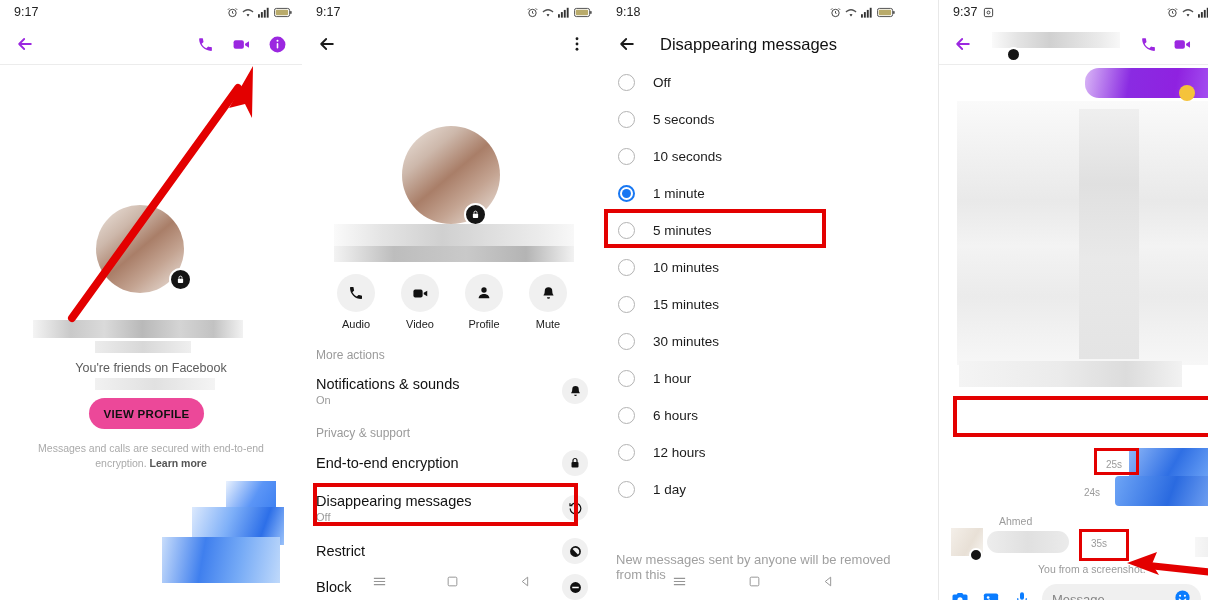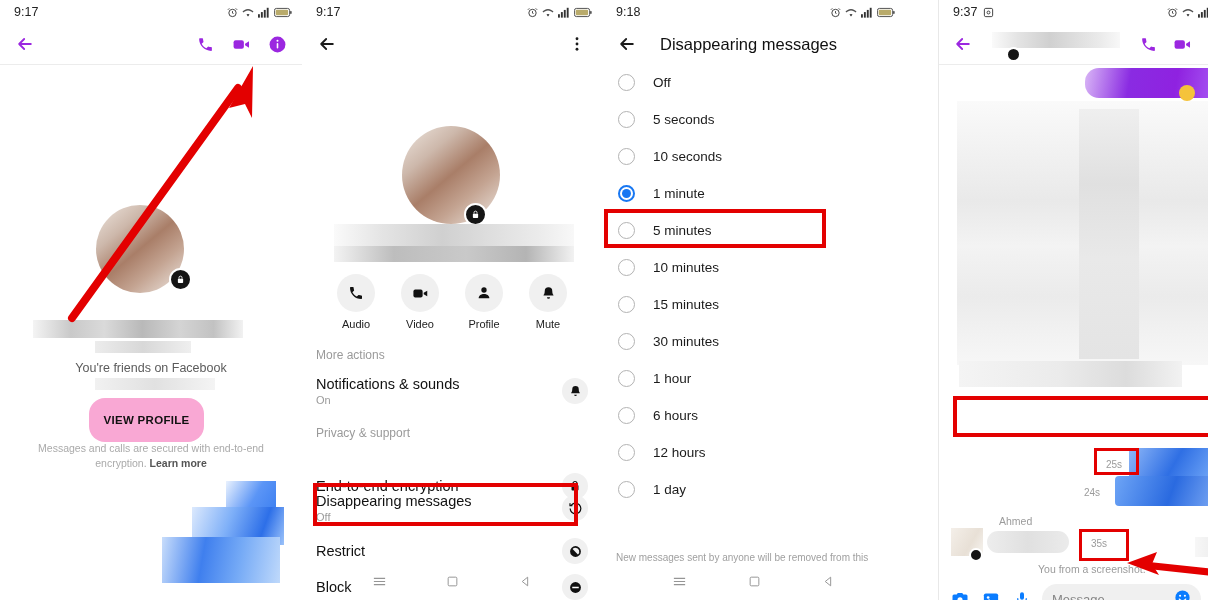--- a/index.html
+++ b/index.html
@@ -33,21 +33,21 @@
 
   
   .p1-body{position:relative;height:536px;}
   .avatar-wrap{position:absolute;left:96px;top:140px;width:88px;height:88px;}
   .avatar-img{width:88px;height:88px;border-radius:50%;overflow:hidden;position:relative;}
   .lockbadge{position:absolute;right:-8px;bottom:2px;width:19px;height:19px;border-radius:50%;background:#151515;display:flex;align-items:center;justify-content:center;border:2px solid #fff;}
   .name-bar{position:absolute;left:33px;top:255px;width:210px;height:18px;}
   .name-bar2{position:absolute;left:95px;top:276px;width:96px;height:12px;background:linear-gradient(90deg,#ececec,#d8d8d8,#efefef);}
   .friends{position:absolute;left:0;right:0;top:296px;text-align:center;font-size:12.5px;color:#5b5b5b;}
   .sub-bar{position:absolute;left:95px;top:313px;width:120px;height:12px;background:linear-gradient(90deg,#f1f1f1,#e1e1e1,#f4f4f4);}
-  .viewprofile{position:absolute;left:89px;top:333px;width:115px;height:44px;border-radius:16px;background:#f9a8d4;display:flex;align-items:center;justify-content:center;font-size:11.5px;font-weight:700;color:#111;letter-spacing:.3px;cursor:pointer;}
+  .viewprofile{position:absolute;left:89px;top:333px;width:115px;height:31px;border-radius:16px;background:#ec4899;display:flex;align-items:center;justify-content:center;font-size:11.5px;font-weight:700;color:#111;letter-spacing:.3px;cursor:pointer;}
   .e2e{position:absolute;left:26px;right:26px;top:376px;text-align:center;font-size:10.5px;line-height:15px;color:#aaa;}
   .e2e b{color:#555;}
   .sticker{position:absolute;right:18px;top:416px;width:135px;height:105px;}
   .sticker .s1{position:absolute;right:8px;top:0;width:50px;height:34px;background:linear-gradient(120deg,#eaf2fe,#5b95f6 55%,#3b7ef0);}
   .sticker .s2{position:absolute;right:0;top:26px;width:92px;height:38px;background:linear-gradient(110deg,#dce9fd,#7fb0f8 40%,#2d6fe8 75%,#9cc3fa);}
   .sticker .s3{position:absolute;right:4px;top:56px;width:118px;height:46px;background:linear-gradient(100deg,#c8ddfb,#3f7fee 35%,#75aaf6 65%,#bfd9fb);}
 
   
   .composer{height:44px;display:flex;align-items:center;padding:0 10px;gap:9px;}
   .c-ic{width:22px;height:22px;display:flex;align-items:center;justify-content:center;cursor:pointer;}
@@ -74,21 +74,21 @@
   .row-t{font-size:14.5px;color:#111;line-height:17px;}
   .row-s{font-size:11px;color:#9b9b9b;line-height:14px;}
   .row-ic{width:26px;height:26px;border-radius:50%;background:#f0f0f0;display:flex;align-items:center;justify-content:center;flex:0 0 auto;}
 
   
   .opt{display:flex;align-items:center;height:37px;padding:0 0 0 16px;gap:18px;cursor:pointer;}
   .radio{width:17px;height:17px;border-radius:50%;border:1.6px solid #b3b3b3;flex:0 0 auto;box-sizing:border-box;}
   .radio.sel{border-color:#1877f2;border-width:2px;display:flex;align-items:center;justify-content:center;}
   .radio.sel i{width:9px;height:9px;border-radius:50%;background:#1877f2;display:block;}
   .opt-lbl{font-size:13.5px;color:#1b1b1b;}
-  .p3-foot{position:absolute;left:14px;right:4px;top:552px;font-size:10px;color:#a0a0a0;}
+  .p3-foot{position:absolute;left:14px;right:4px;top:552px;font-size:13px;color:#a0a0a0;}
 
   
   .p4-body{position:relative;height:512px;overflow:hidden;}
   .notice{position:absolute;left:18px;right:10px;top:336px;text-align:center;font-size:9.5px;line-height:13px;color:#a3a3a3;}
   .notice b{color:#1b1b1b;}
   .bubble-blue{position:absolute;}
   .tstamp{position:absolute;font-size:10px;color:#9b9b9b;}
   .sender{position:absolute;font-size:10.5px;color:#9b9b9b;}
   .screenshot-note{position:absolute;font-size:10.5px;color:#9b9b9b;}
 
@@ -308,21 +308,21 @@
         <div class="row-ic">
             <svg width="13" height="13" viewBox="0 0 24 24" fill="#111">
               <path d="M12 2a6 6 0 00-6 6c0 5-2 6-2 7h16c0-1-2-2-2-7a6 6 0 00-6-6z"></path>
               <path d="M9.5 18a2.5 2.5 0 005 0z"></path>
             </svg>
           </div>
       </div>
 
       <div class="sect" style="top:362px;">Privacy &amp; support</div>
 
-      <div class="row" style="top:400px;justify-content:center;">
+      <div class="row" style="top:377px;justify-content:center;">
         <div class="row-txt">
             <div class="row-t">End-to-end encryption</div>
           </div>
         <div class="row-ic">
             <svg width="12" height="12" viewBox="0 0 24 24" fill="#111">
               <rect x="5" y="10" width="14" height="11" rx="2"></rect>
               <path d="M8 10V7a4 4 0 018 0v3" stroke="#111" stroke-width="2.4" fill="none"></path>
             </svg>
           </div>
       </div>

